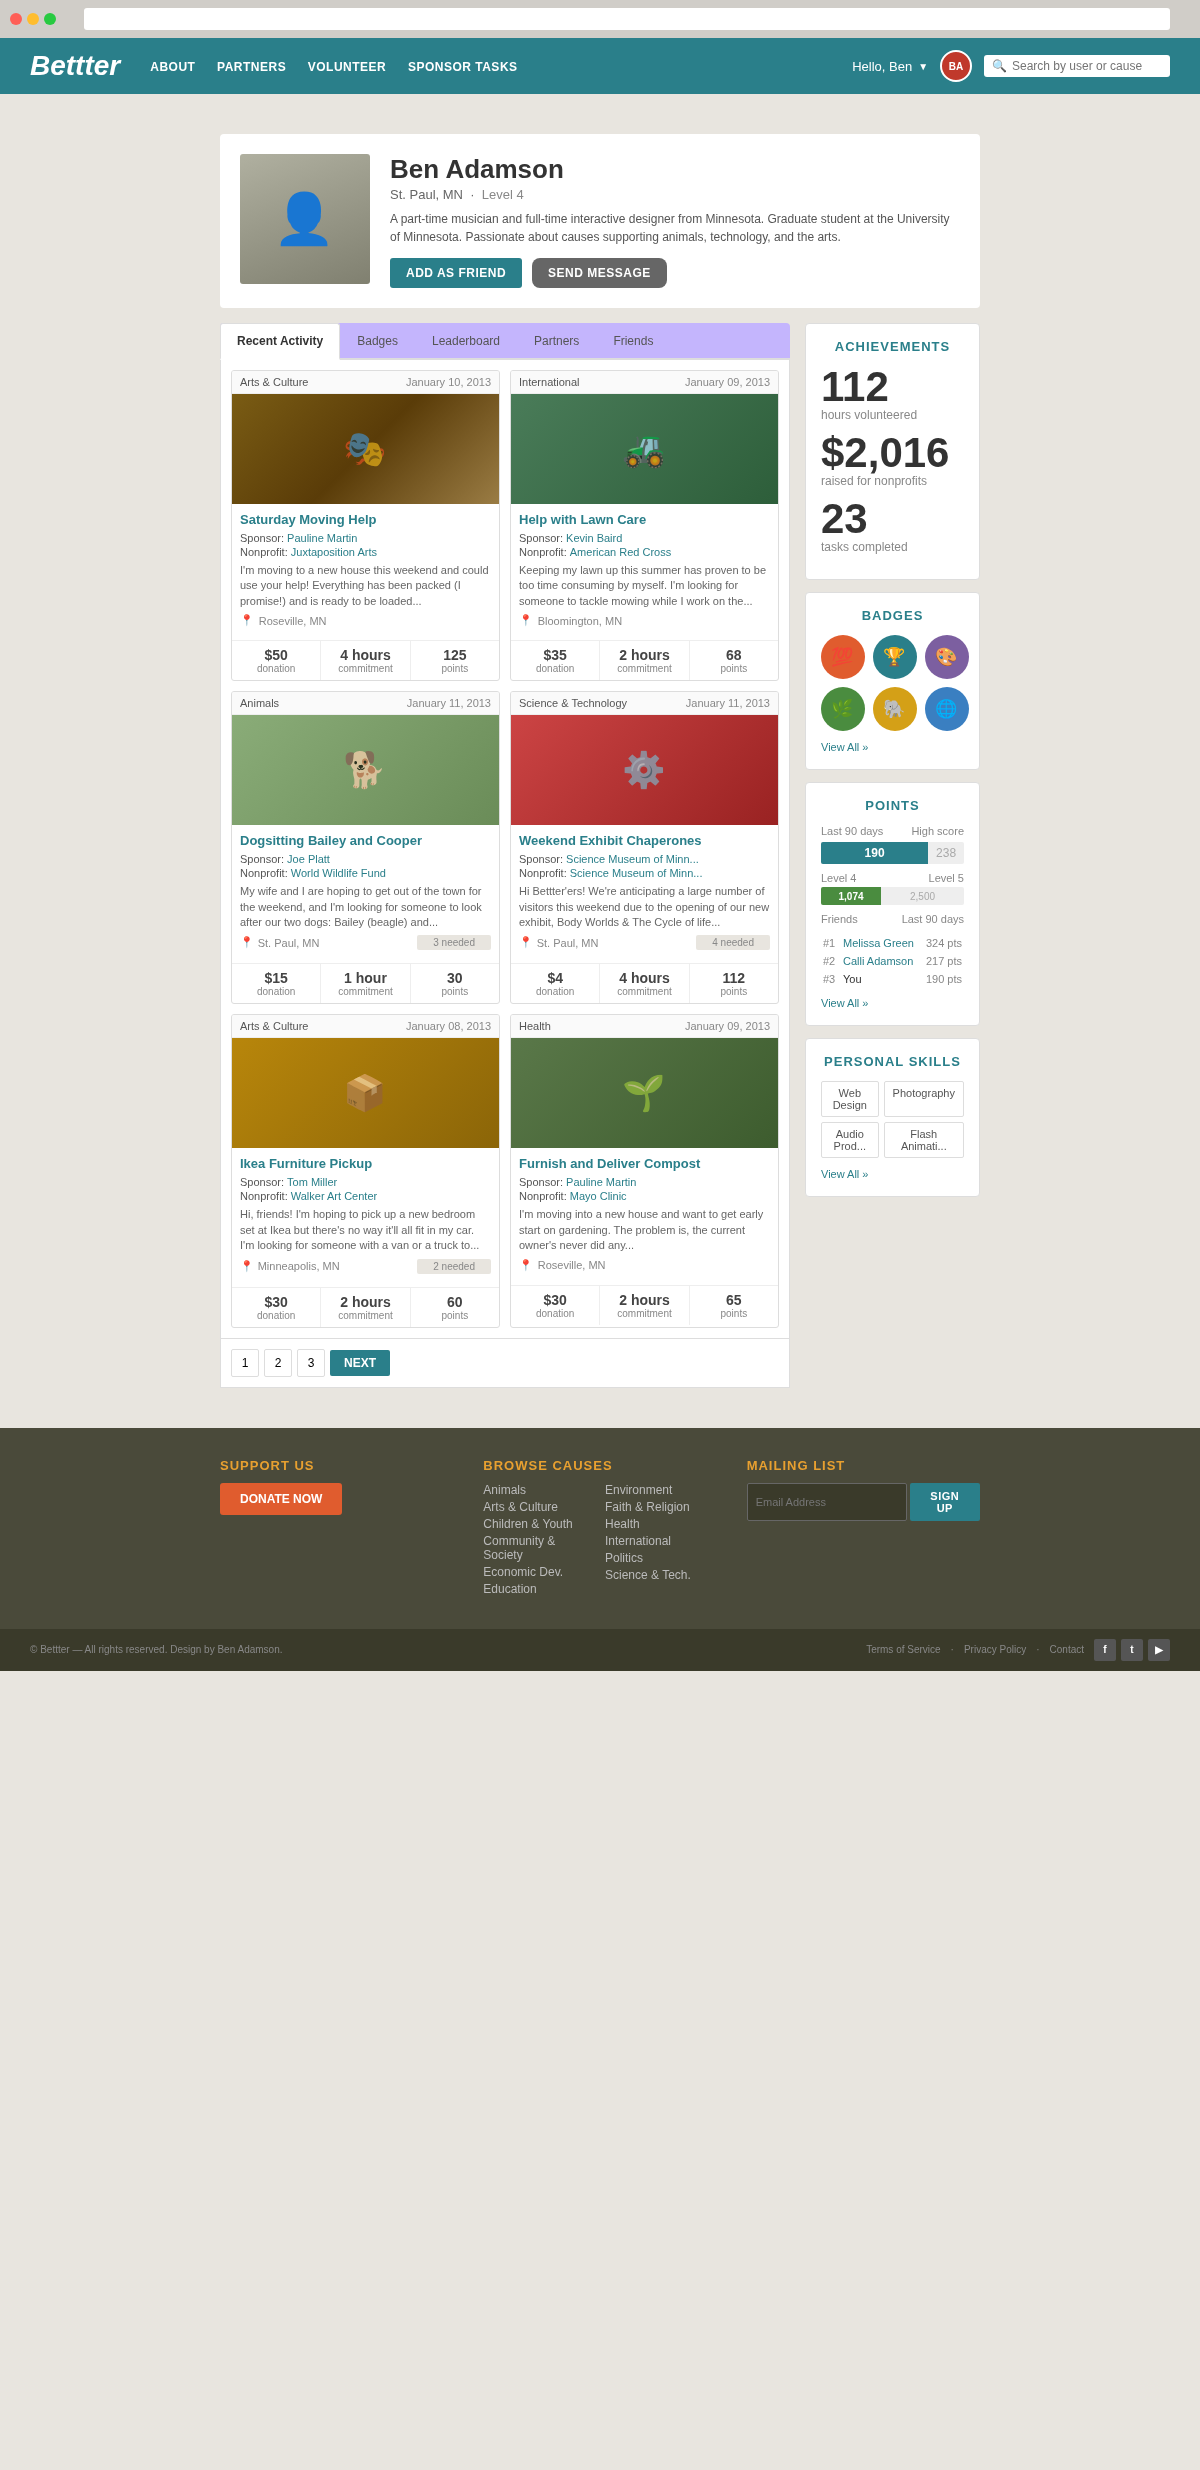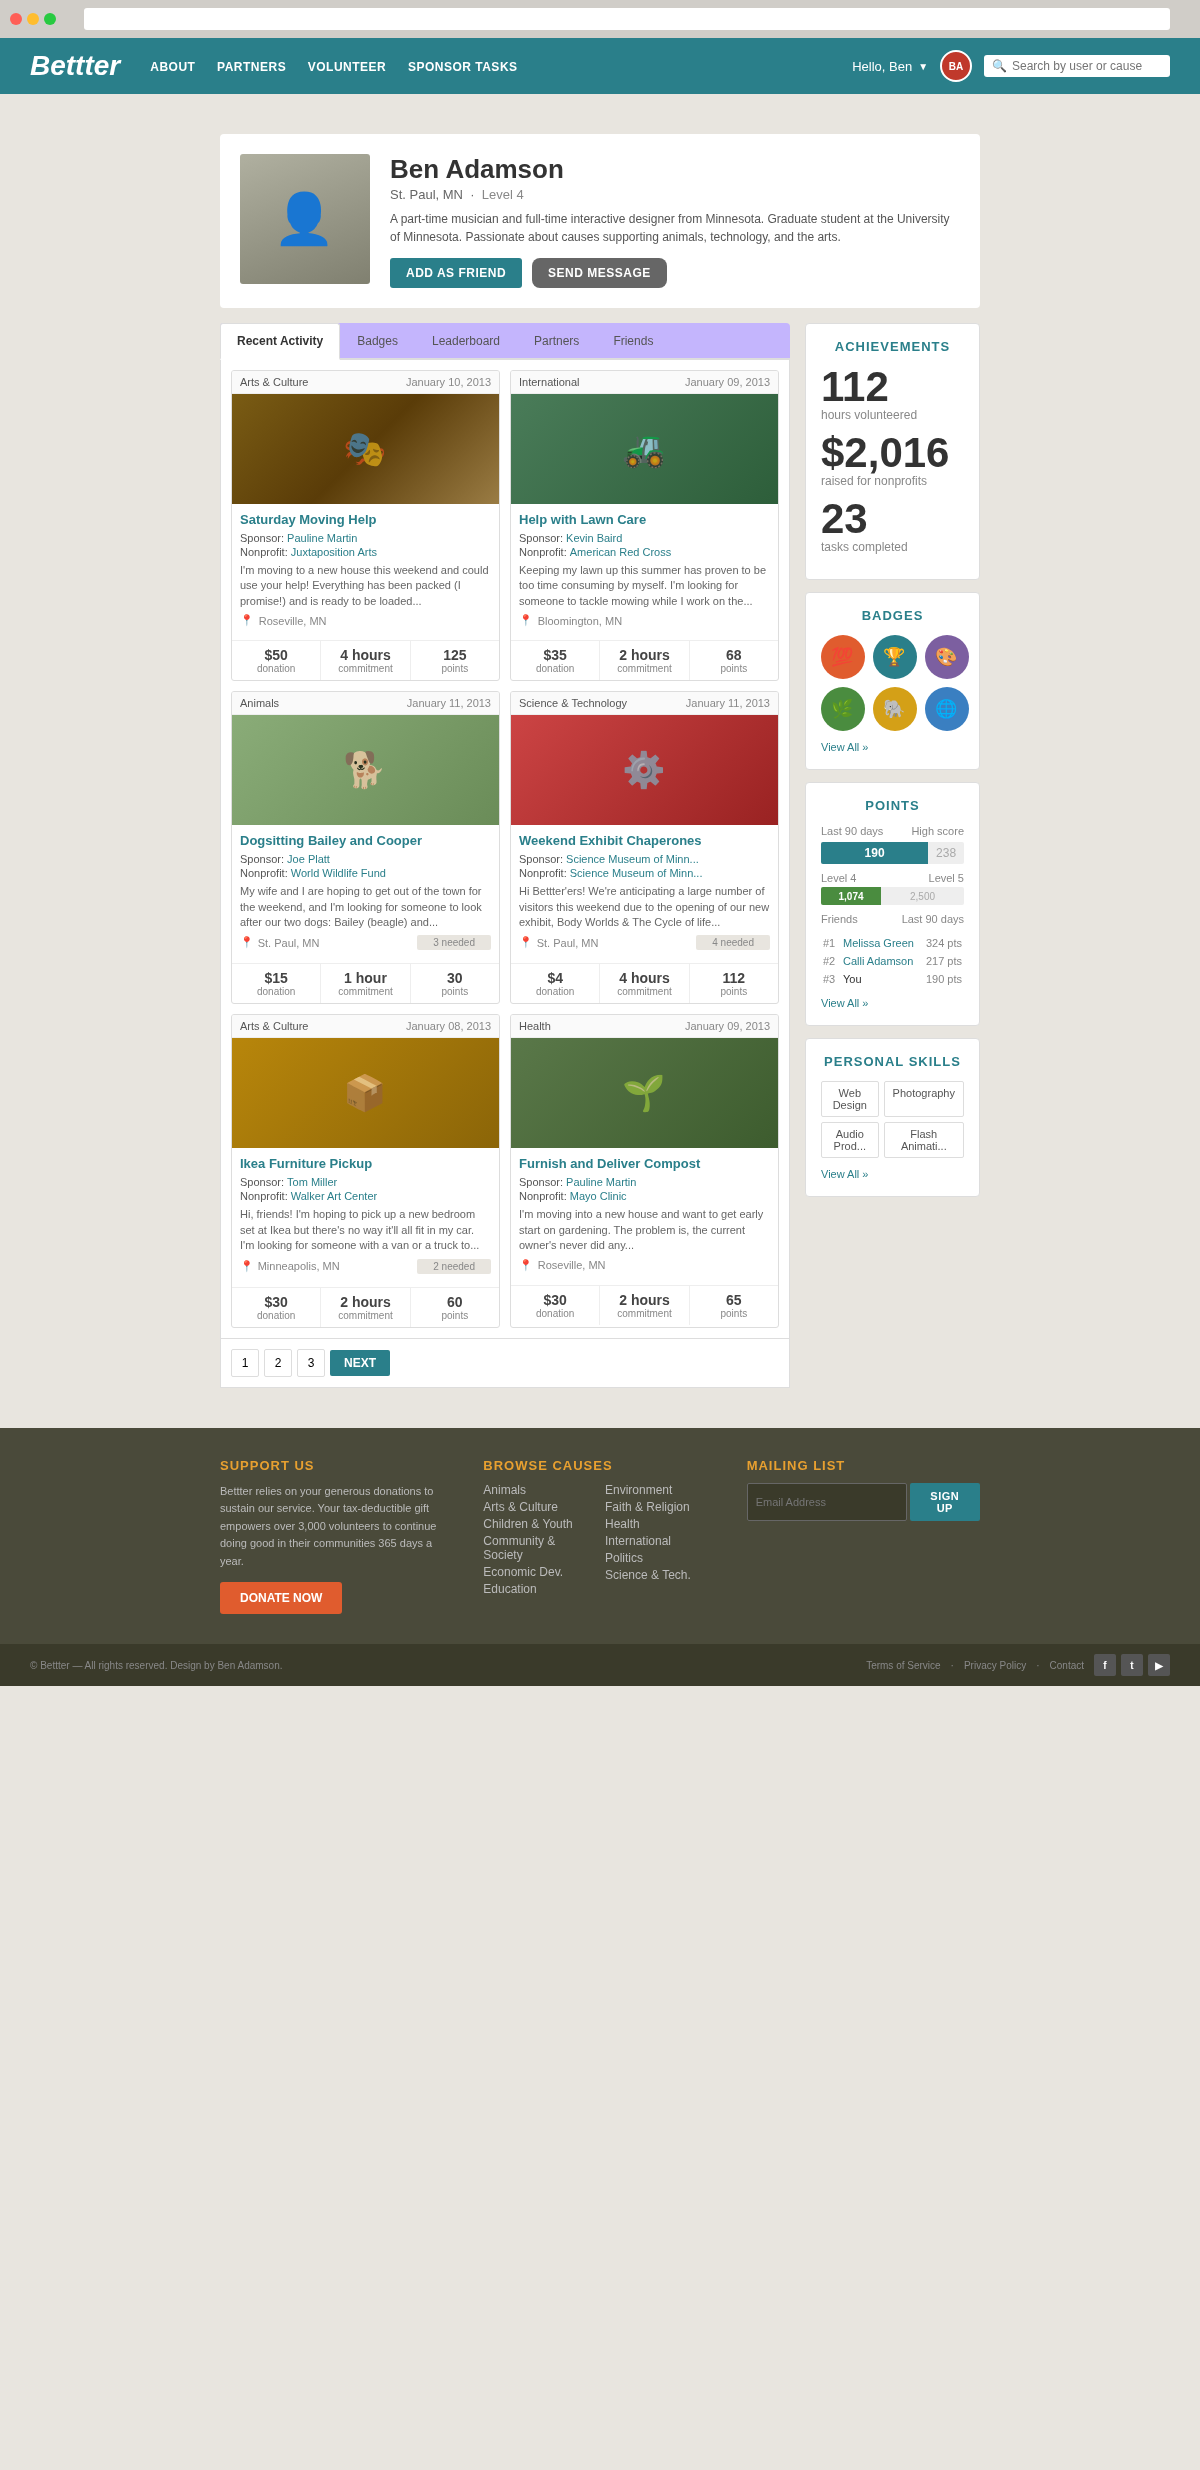--- a/index.html
+++ b/index.html
@@ -591,21 +591,20 @@
   </div>
 
 </div>
 </div>
 
 <div class="footer">
   <div class="footer-grid" style="max-width:760px; margin:0 auto;">
 
     <div>
       <div class="footer-title">SUPPORT US</div>
-      <p>Bettter relies on your generous donations to sustain our service. Your tax-deductible gift empowers over 3,000 volunteers to continue doing good in their communities 365 days a year.</p>
       <button class="donate-btn">DONATE NOW</button>
     </div>
 
     <div>
       <div class="footer-title">BROWSE CAUSES</div>
       <div class="footer-cols">
         <div class="footer-links">
           <a>Animals</a>
           <a>Arts &amp; Culture</a>
           <a>Children &amp; Youth</a>

